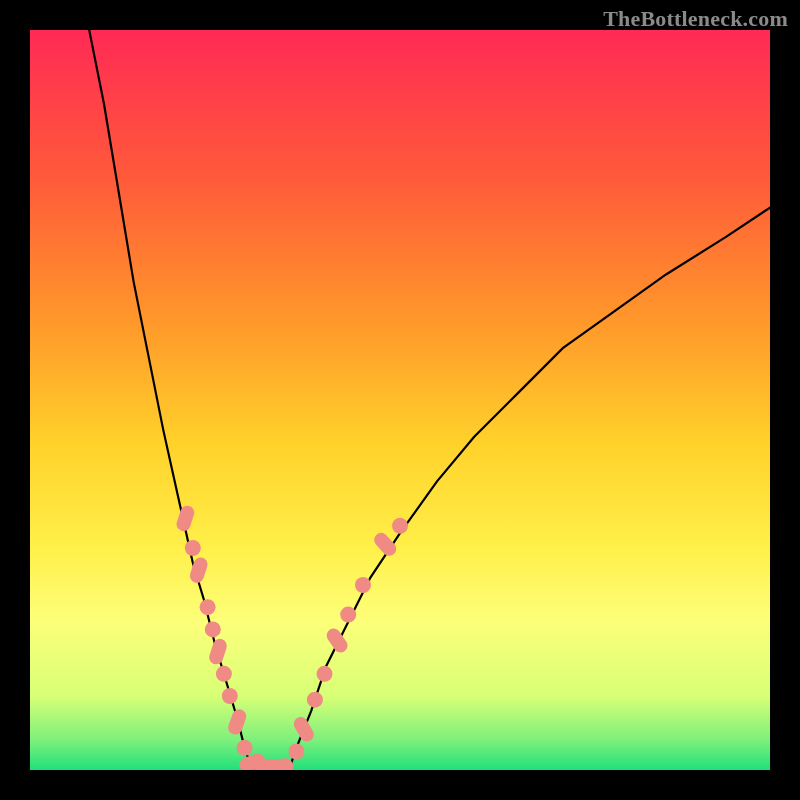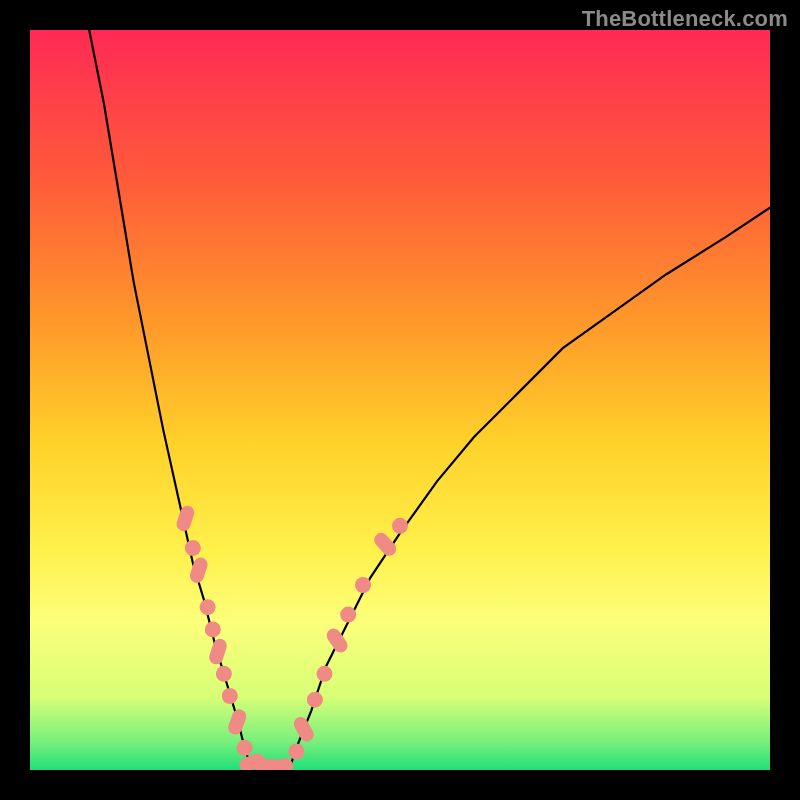--- a/index.html
+++ b/index.html
@@ -19,20 +19,21 @@
   }
   .watermark {
     position: absolute;
     top: 6px;
     right: 12px;
     color: #8a8a8a;
     font-size: 22px;
     font-weight: 600;
     letter-spacing: 0.2px;
     z-index: 10;
+    font-family: Liberation Serif, serif;
   }
   svg.plot {
     position: absolute;
     left: 30px;
     top: 30px;
     width: 740px;
     height: 740px;
   }
   .grad-rect {
     fill: url(#bg-grad);

